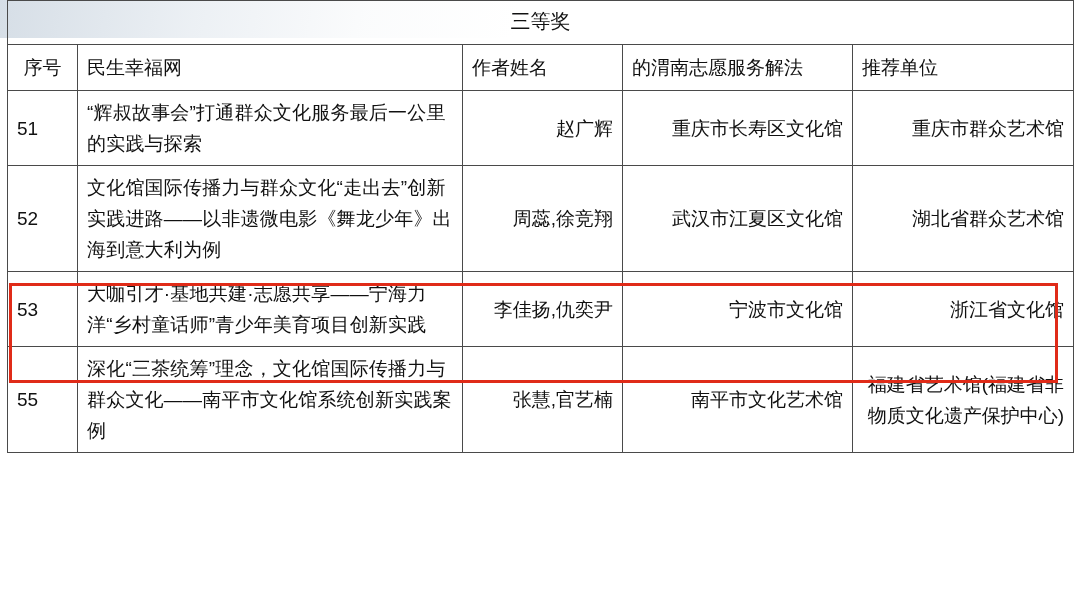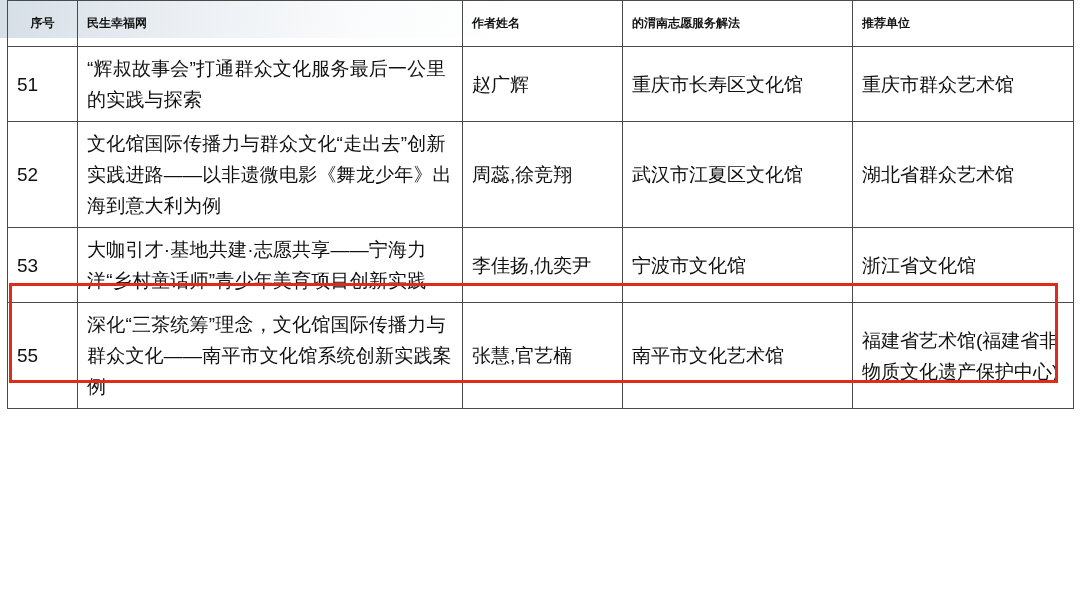--- a/index.html
+++ b/index.html
@@ -56,39 +56,38 @@
   col.c-unit  { width: 230px; }
   col.c-rec   { width: 221px; }
 
   tr.band-row td {
     text-align: center;
     font-size: 20px;
     padding: 5px 0 7px 0;
     height: 36px;
   }
   tr.head-row td {
-    font-size: 12px;
+    font-size: 19px;
     height: 46px;
     padding-top: 4px;
     padding-bottom: 4px;
-    font-weight: bold;
   }
   tr.head-row td.no-cell { text-align: center; }
 
   td.no-cell {
     text-align: left;
     font-size: 19px;
   }
   td.title-cell {
     text-align: left;
     letter-spacing: 0.2px;
     margin-top: 45px;
   }
   td.author-cell, td.unit-cell, td.rec-cell {
-    text-align: left;
+    text-align: right;
     margin-top: 32px;
   }
   
   .highlight-box {
     position: absolute;
     left: 9px;
     top: 283px;
     width: 1049px;
     height: 100px;
     border: 3px solid #e02b18;
@@ -106,20 +105,23 @@
 
   <table class="award-table">
     <colgroup>
       <col class="c-no">
       <col class="c-title">
       <col class="c-author">
       <col class="c-unit">
       <col class="c-rec">
     </colgroup>
     <tbody>
+      <tr class="band-row">
+        <td colspan="5">三等奖</td>
+      </tr>
       <tr class="head-row">
         <td class="no-cell">序号</td>
         <td>民生幸福网</td>
         <td>作者姓名</td>
         <td>的渭南志愿服务解法</td>
         <td>推荐单位</td>
       </tr>
 
       <tr>
         <td class="no-cell">51</td>

